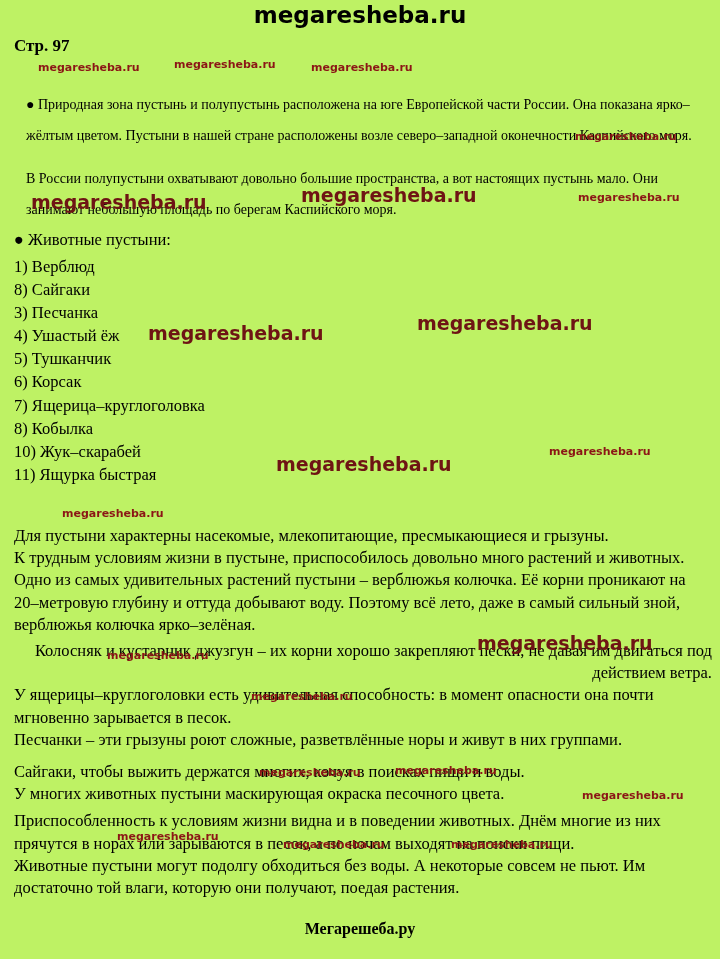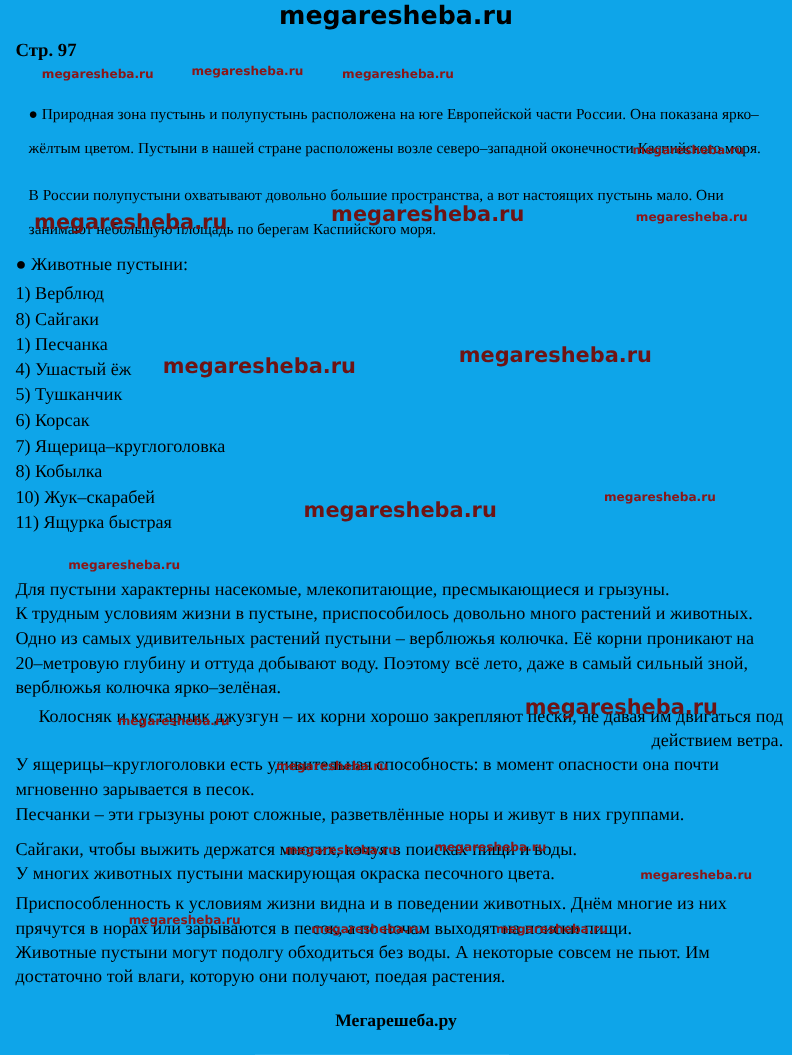--- a/index.html
+++ b/index.html
@@ -1,19 +1,19 @@
 <!DOCTYPE html>
 <html><head>
 <meta charset="utf-8">
 <style>
   html,body { margin:0; padding:0; background:#ffffff; }
   .page {
     position:relative;
     width:720px; height:959px;
-    background:#0ea5e9;
+    background:#bef264;
     overflow:hidden;
     font-family:"Liberation Serif","DejaVu Serif",serif;
     color:#000000;
   }
   .top-brand {
     position:absolute; top:2px; left:0; right:0;
     text-align:center;
     font-family:"DejaVu Sans","Liberation Sans",sans-serif;
     font-weight:bold; font-size:23px; color:#000;
   }
@@ -60,21 +60,21 @@
   <div class="sec1">
     <p>● Природная зона пустынь и полупустынь расположена на юге Европейской части России. Она показана ярко–жёлтым цветом. Пустыни в нашей стране расположены возле северо–западной оконечности Каспийского моря.</p>
     <p>В России полупустыни охватывают довольно большие пространства, а вот настоящих пустынь мало. Они занимают небольшую площадь по берегам Каспийского моря.</p>
   </div>
 
   <div class="animals-header">● Животные пустыни:</div>
 
   <div class="animals-list">
     <div class="list-item">1) Верблюд</div>
     <div class="list-item">8) Сайгаки</div>
-    <div class="list-item">1) Песчанка</div>
+    <div class="list-item">3) Песчанка</div>
     <div class="list-item">4) Ушастый ёж</div>
     <div class="list-item">5) Тушканчик</div>
     <div class="list-item">6) Корсак</div>
     <div class="list-item">7) Ящерица–круглоголовка</div>
     <div class="list-item">8) Кобылка</div>
     <div class="list-item">10) Жук–скарабей</div>
     <div class="list-item">11) Ящурка быстрая</div>
   </div>
 
   <div class="paras">

